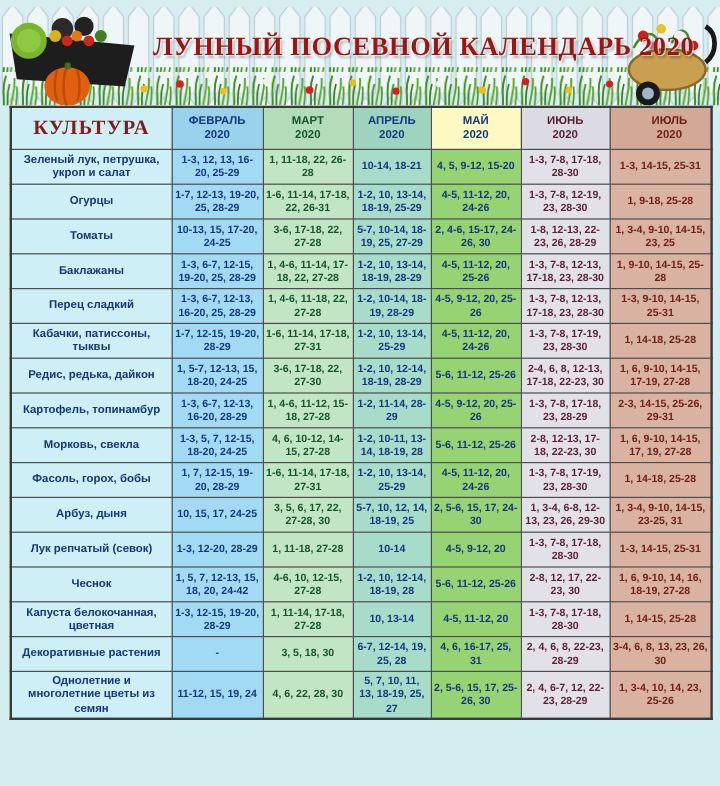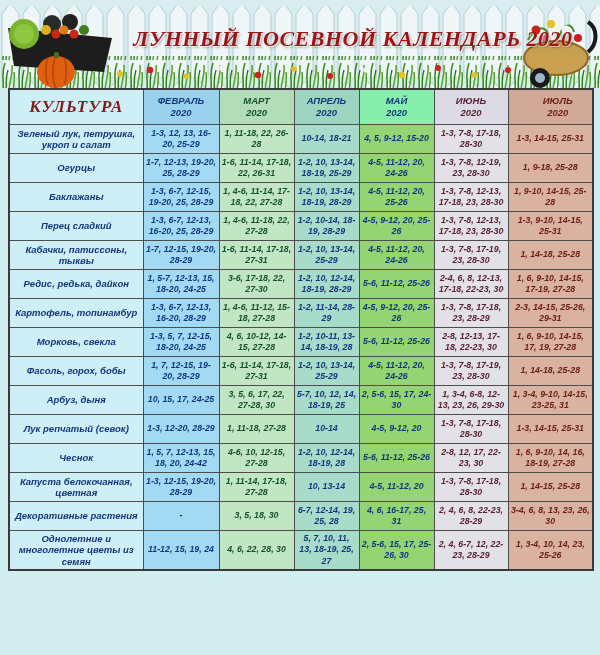--- a/index.html
+++ b/index.html
@@ -1,21 +1,21 @@
 <!DOCTYPE html>
 <html lang="ru"><head>
 <meta charset="utf-8">
 <style>
   html,body{margin:0;padding:0;}
   body{
     width:600px;height:655px;overflow:hidden;
     background:#d3eef1;
     font-family:"Liberation Sans", sans-serif;
   }
-  .page{position:relative;width:525px;height:655px;font-style:italic;}
+  .page{position:relative;width:525px;height:655px;}
 
   
   .banner{position:relative;width:600px;height:88px;}
   .banner svg{display:block;}
   .banner-title{
     position:absolute;left:112px;right:6px;top:26px;
     text-align:center;
     font-family:"Liberation Serif", serif;
     font-weight:bold;font-size:22px;letter-spacing:.5px;
     color:#9c1414;
@@ -50,21 +50,21 @@
   
   .col0{background:#a3daf3;color:#14367e;}
   .col1{background:#c2e5c4;color:#14532d;}
   .col2{background:#a6dcc9;color:#14367e;}
   .col3{background:#95d373;color:#14367e;}
   .col4{background:#e3e1e8;color:#5a2230;margin-left:20px;}
   .col5{background:#d9b2a1;color:#6e2014;}
   thead .col0{background:#9ad1ec;}
   thead .col1{background:#b3dcb9;}
   thead .col2{background:#9dd4bf;}
-  thead .col3{background:#86efac;margin-left:20px;}
+  thead .col3{background:#fef9c3;margin-left:20px;}
   thead .col4{background:#dcdae2;}
   thead .col5{background:#d2a896;padding-left:17px;}
 </style>
 </head>
 <body>
 
 <div class="page">
 
   <div class="banner">
     <svg width="600" height="88" viewBox="0 0 600 88" aria-hidden="true">
@@ -182,20 +182,29 @@
         <tr>
           <td class="culture">Огурцы</td>
           <td class="dates col0">1-7, 12-13, 19-20, 25, 28-29</td>
           <td class="dates col1">1-6, 11-14, 17-18, 22, 26-31</td>
           <td class="dates col2">1-2, 10, 13-14, 18-19, 25-29</td>
           <td class="dates col3">4-5, 11-12, 20, 24-26</td>
           <td class="dates col4">1-3, 7-8, 12-19, 23, 28-30</td>
           <td class="dates col5">1, 9-18, 25-28</td>
         </tr>
         <tr>
+          <td class="culture">Томаты</td>
+          <td class="dates col0">10-13, 15, 17-20, 24-25</td>
+          <td class="dates col1">3-6, 17-18, 22, 27-28</td>
+          <td class="dates col2">5-7, 10-14, 18-19, 25, 27-29</td>
+          <td class="dates col3">2, 4-6, 15-17, 24-26, 30</td>
+          <td class="dates col4">1-8, 12-13, 22-23, 26, 28-29</td>
+          <td class="dates col5">1, 3-4, 9-10, 14-15, 23, 25</td>
+        </tr>
+        <tr>
           <td class="culture">Баклажаны</td>
           <td class="dates col0">1-3, 6-7, 12-15, 19-20, 25, 28-29</td>
           <td class="dates col1">1, 4-6, 11-14, 17-18, 22, 27-28</td>
           <td class="dates col2">1-2, 10, 13-14, 18-19, 28-29</td>
           <td class="dates col3">4-5, 11-12, 20, 25-26</td>
           <td class="dates col4">1-3, 7-8, 12-13, 17-18, 23, 28-30</td>
           <td class="dates col5">1, 9-10, 14-15, 25-28</td>
         </tr>
         <tr>
           <td class="culture">Перец сладкий</td>

